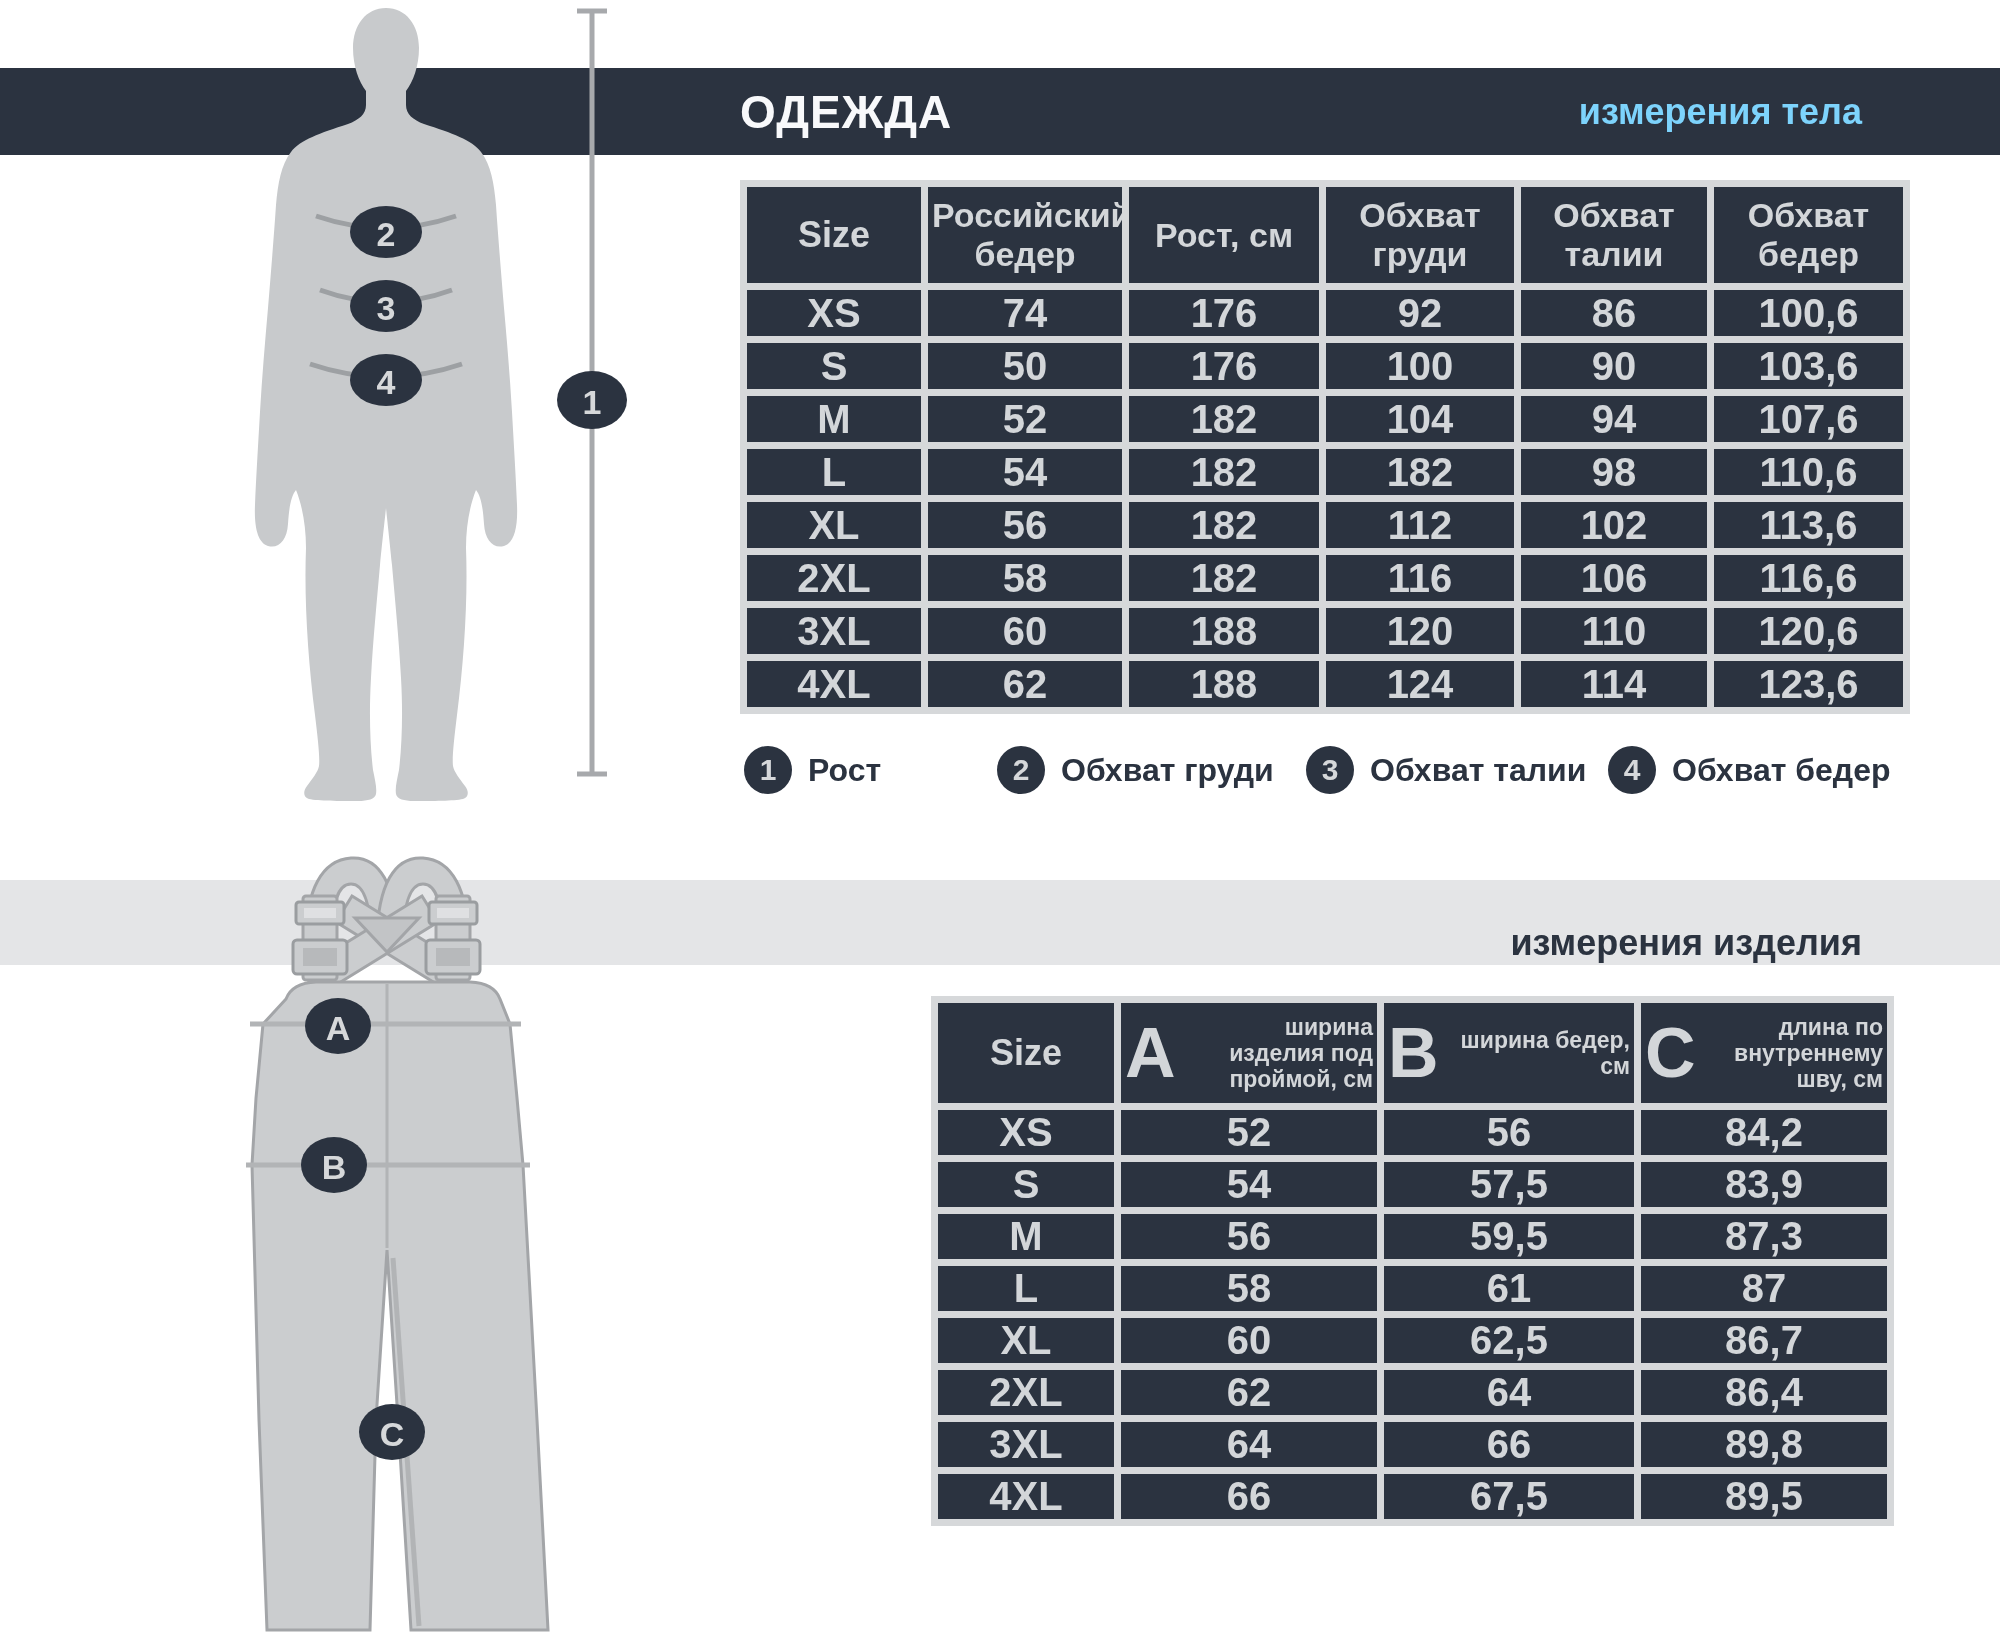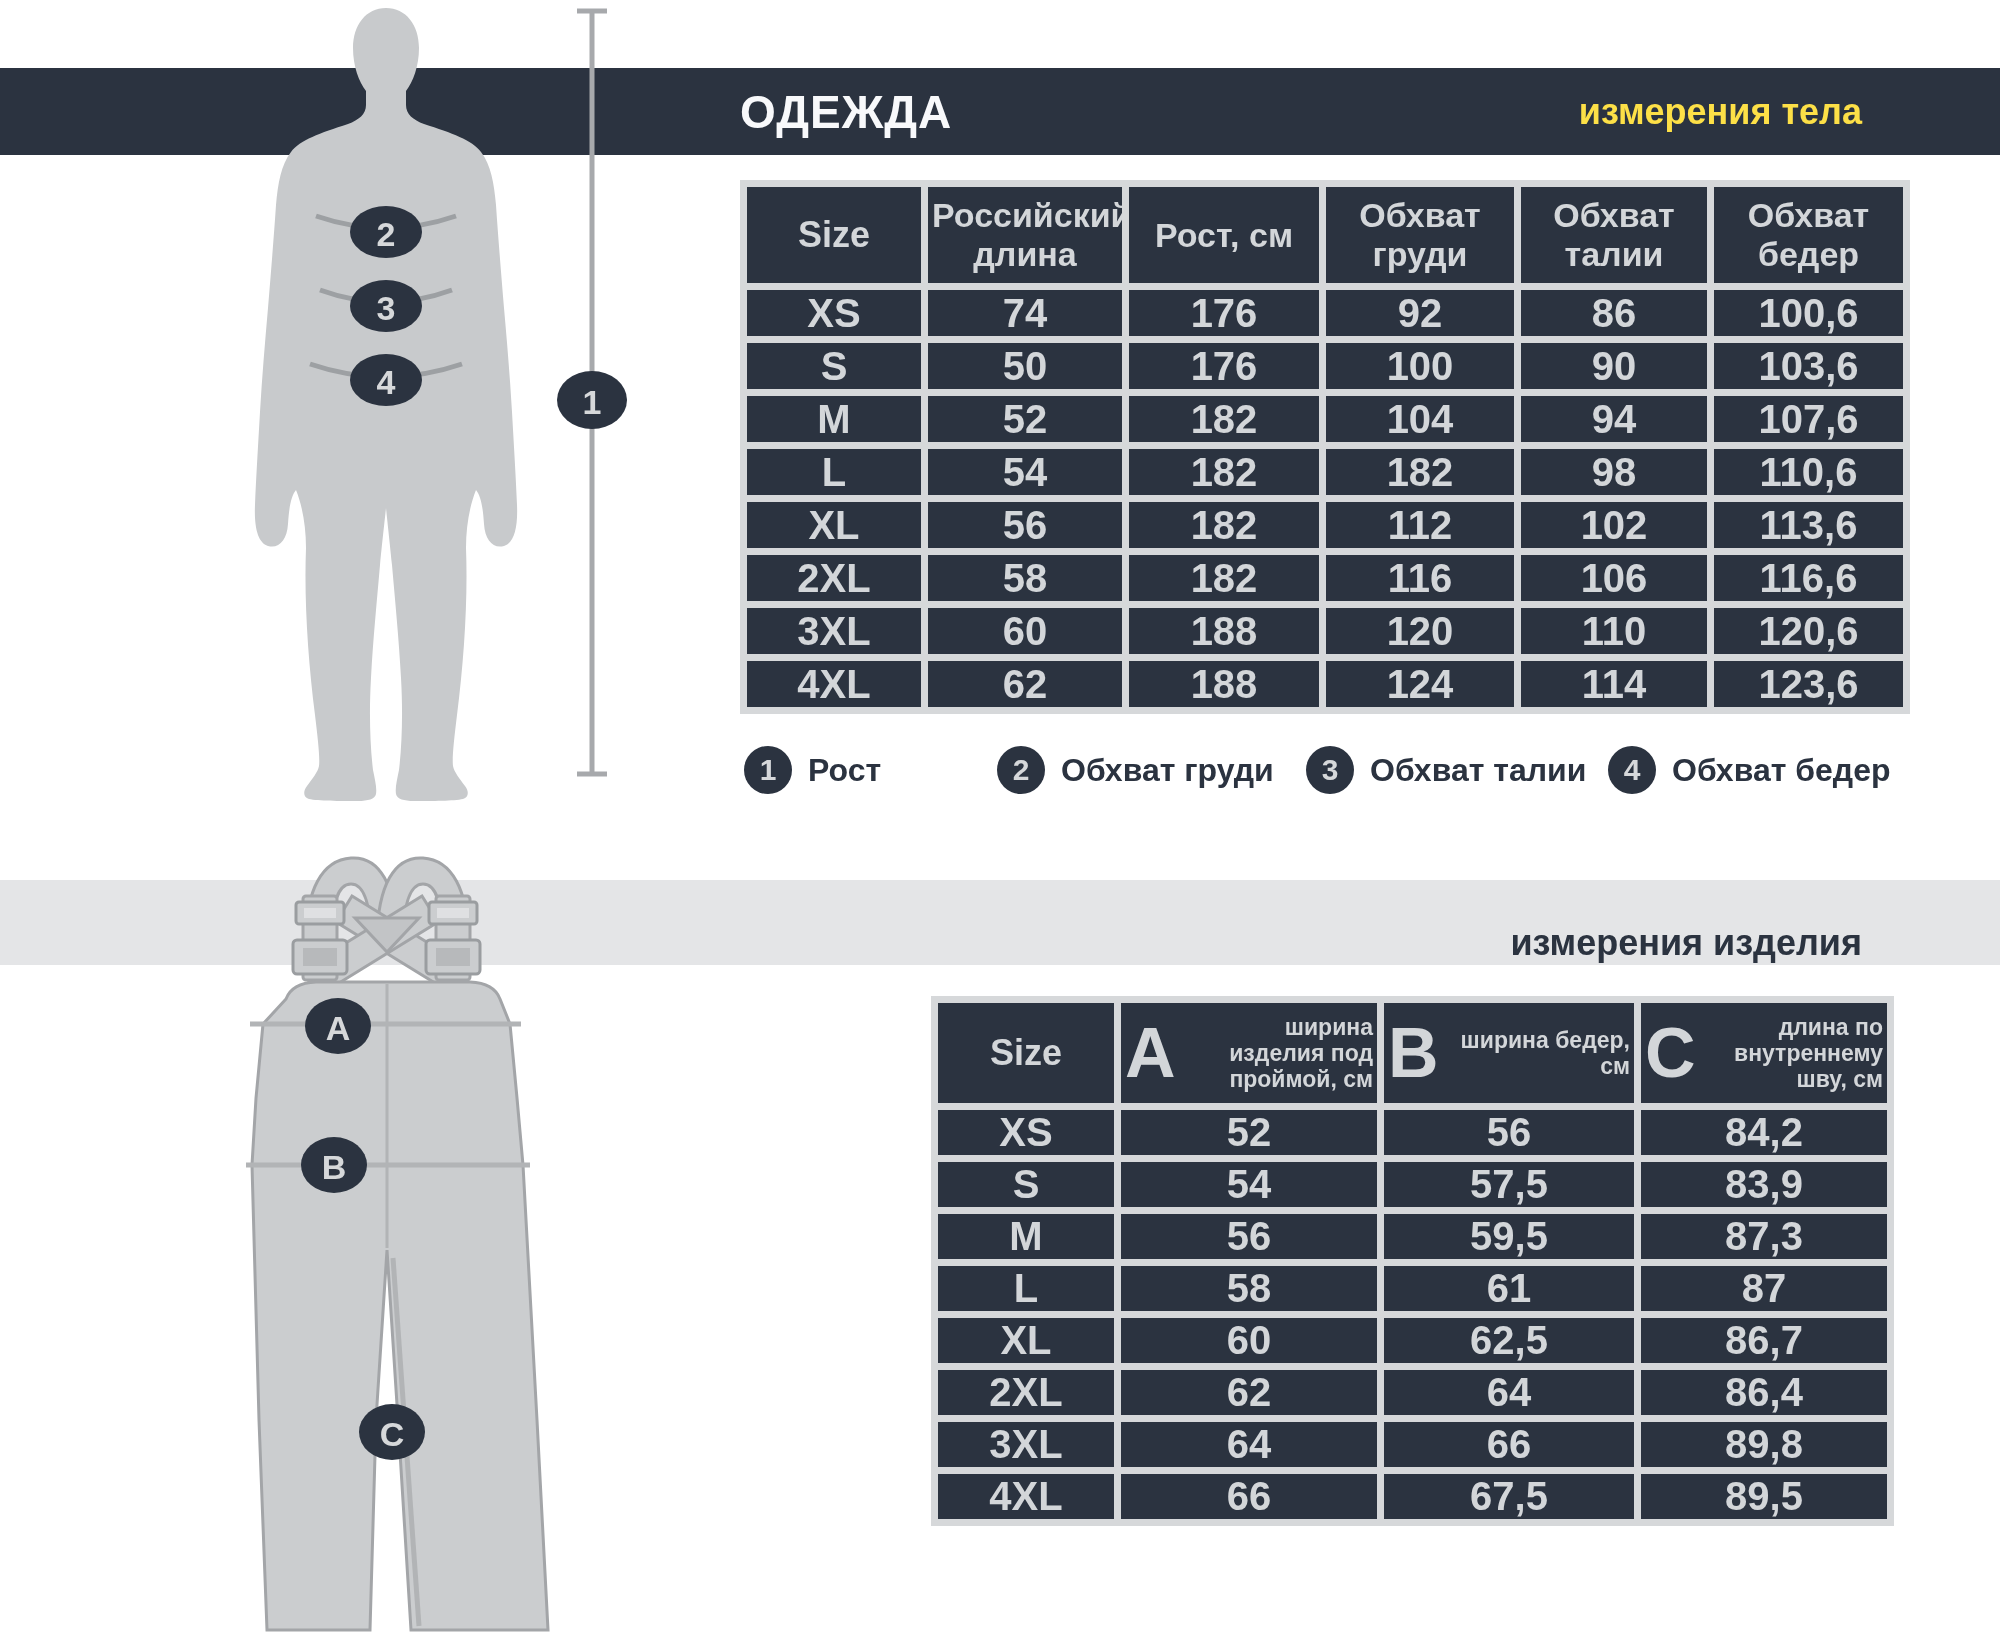--- a/index.html
+++ b/index.html
@@ -5,21 +5,21 @@
   html,body{margin:0;padding:0;background:#ffffff;}
   #canvas{position:relative;width:2000px;height:1632px;overflow:hidden;background:#fff;
           font-family:"Liberation Sans",sans-serif;}
   
   .band{position:absolute;left:0;width:2000px;}
   .band-top{top:68px;height:87px;background:#2b3340;}
   .band-grey{top:880px;height:85px;background:#e4e5e7;}
   .band-title{position:absolute;left:740px;top:50%;transform:translateY(-50%);
               font-size:46px;font-weight:bold;color:#f8f9fb;letter-spacing:1px;}
   .band-sub{position:absolute;right:138px;top:50%;transform:translateY(-50%);
-            font-size:36px;font-weight:bold;color:#fde047;}
+            font-size:36px;font-weight:bold;color:#7dd3fc;}
   .overalls-title{position:absolute;left:943px;top:880px;font-size:44px;font-weight:bold;
                   color:#2b3340;line-height:47px;letter-spacing:.5px;}
   .overalls-sub{position:absolute;right:138px;top:922px;font-size:36px;font-weight:bold;color:#2b3340;}
   
   #figures{position:absolute;left:0;top:0;pointer-events:none;}
   
   table.sizes{position:absolute;border-collapse:separate;border-spacing:7px;
               background:#d6d8da;table-layout:fixed;}
   #clothing-table{left:740px;top:180px;width:1122px;}
   #overalls-table{left:931px;top:996px;width:931px;}
@@ -139,21 +139,21 @@
     <g>
       <ellipse cx="392" cy="1432" rx="33" ry="28" fill="#2b3340"></ellipse>
       <text x="392" y="1434" text-anchor="middle" dominant-baseline="central" font-size="34" font-weight="bold" fill="#d6d8da">C</text>
     </g>
   </svg>
 
   <table class="sizes" id="clothing-table">
     <thead>
         <tr>
           <th class="size-head" style="width: 166px;">Size</th>
-          <th style="width: 186px;">Российский длина</th>
+          <th style="width: 186px;">Российский бедер</th>
           <th style="width: 182px;">Рост, см</th>
           <th style="width: 180px;">Обхват груди</th>
           <th style="width: 178px;">Обхват талии</th>
           <th style="width: 181px;">Обхват бедер</th>
         </tr>
       </thead>
     <tbody>
         <tr>
           <td>XS</td>
           <td>74</td>

